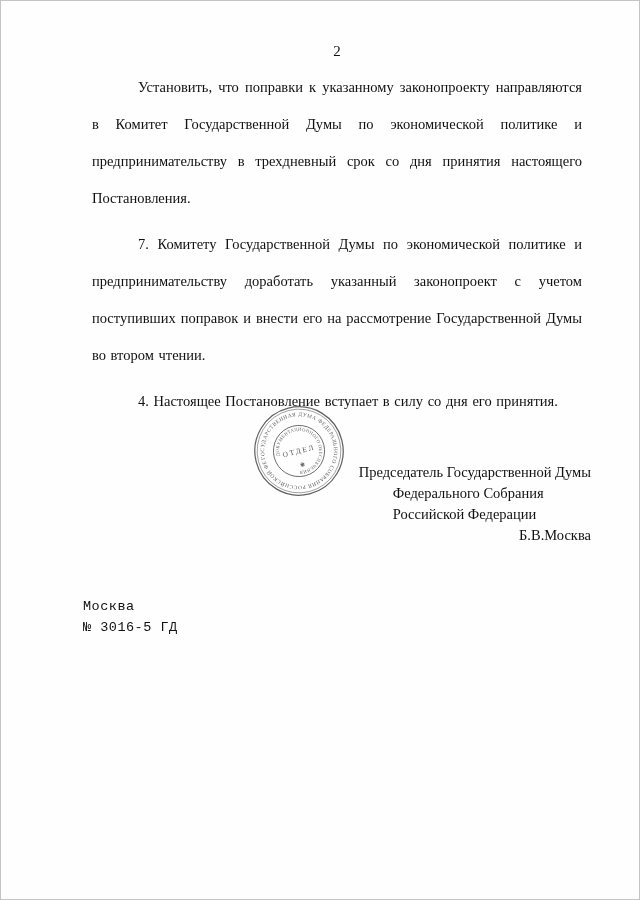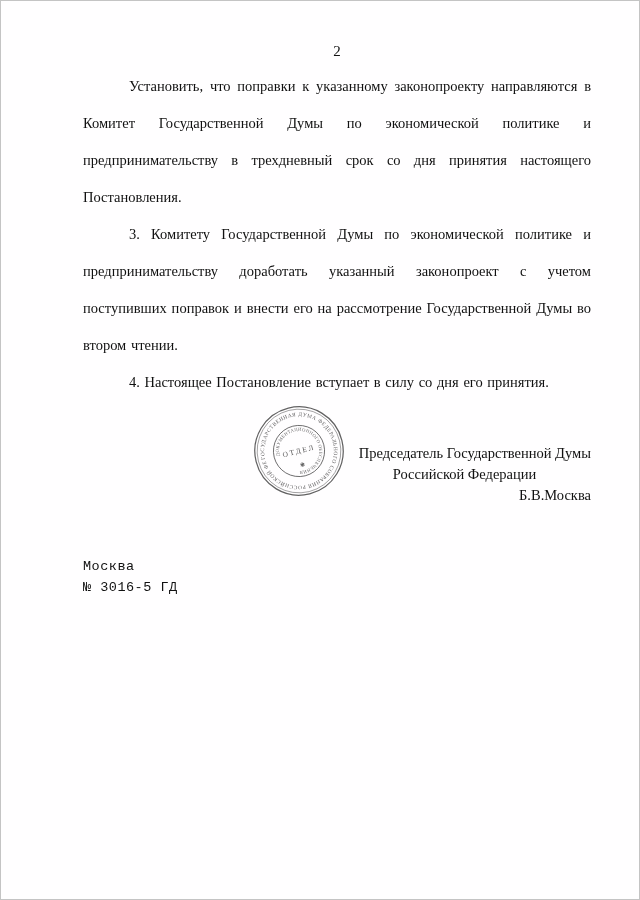--- a/index.html
+++ b/index.html
@@ -22,21 +22,21 @@
     background: #fffeff;
     padding: 42px 48px 0 82px;
     overflow: hidden;
   }
   .page-number {
     text-align: center;
     font-size: 15px;
     margin-bottom: 8px;
   }
   .body-text .para {
-    margin: 0;
+    margin: 9px;
     font-size: 14.5px;
     line-height: 37px;
     text-align: justify;
     text-indent: 46px;
     word-spacing: 1px;
   }
   .signature-block {
     margin-top: 42px;
     display: flex;
     justify-content: space-between;
@@ -95,27 +95,28 @@
 </style>
 </head>
 <body>
 
 <div class="sheet">
 
   <div class="page-number">2</div>
 
   <div class="body-text">
     <p class="para">Установить, что поправки к указанному законопроекту направляются в Комитет Государственной Думы по экономической политике и предпринимательству в трехдневный срок со дня принятия настоящего Постановления.</p>
-    <p class="para">3. Комитету Государственной Думы по экономической политике и предпринимательству доработать указанный законопроект с учетом поступивших поправок и внести его на рассмотрение Государственной Думы во втором чтении.</p>
+    <p class="para">7. Комитету Государственной Думы по экономической политике и предпринимательству доработать указанный законопроект с учетом поступивших поправок и внести его на рассмотрение Государственной Думы во втором чтении.</p>
     <p class="para">4. Настоящее Постановление вступает в силу со дня его принятия.</p>
   </div>
 
   <div class="signature-block">
     <div class="sig-title">
       <div>Председатель Государственной Думы</div>
+      <div class="ind">Федерального Собрания</div>
       <div class="ind">Российской Федерации</div>
     </div>
     <div class="sig-name">Б.В.Москва</div>
   </div>
 
   <svg class="stamp" viewBox="0 0 160 160" aria-hidden="true">
     <defs>
       <path id="ringPath" d="M 80,80 m -45,0 a 45,45 0 1,1 90,0 a 45,45 0 1,1 -90,0"></path>
       <path id="ringPath2" d="M 80,80 m -26,0 a 26,26 0 1,1 52,0 a 26,26 0 1,1 -52,0"></path>
     </defs>

